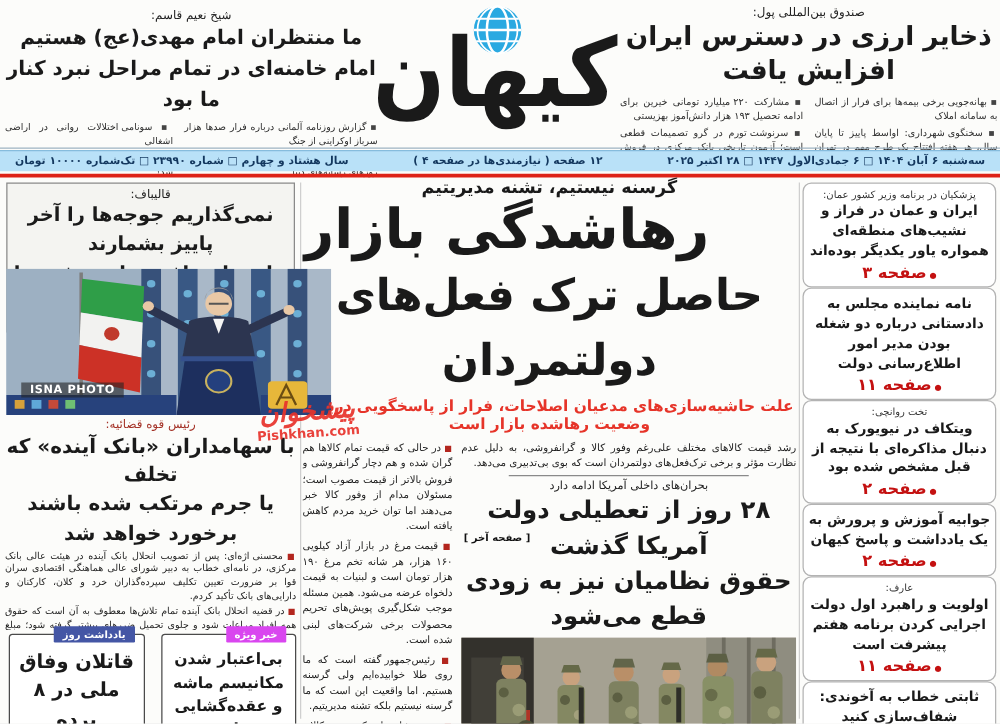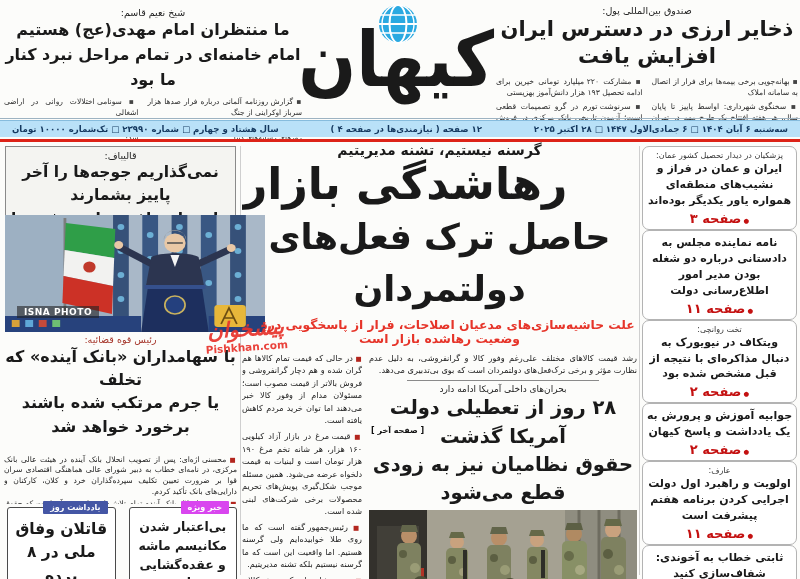--- a/index.html
+++ b/index.html
@@ -61,21 +61,21 @@
   
   .qbox{position:absolute;top:146px;left:5px;width:231px;border:1.5px solid #8a8a8a;background:#f4f4f1;padding:3px 4px 1px;}
   .q-title{font-size:15.5px;font-weight:bold;text-align:center;line-height:1.5;letter-spacing:-.5px;}
   .q-tag{display:block;text-align:left;margin-top:1px;}
   .photo1{position:absolute;top:215px;left:5px;width:260px;height:117px;}
   .isna{position:absolute;bottom:14px;left:12px;background:rgba(35,35,35,.6);color:#fff;font-size:9px;
         font-weight:bold;padding:1px 7px;direction:ltr;letter-spacing:.5px;}
   .jstory{position:absolute;top:334px;left:4px;width:233px;height:170px;overflow:hidden;}
   .j-kicker{font-size:9.5px;text-align:center;color:#a43227;}
   .j-title{font-size:16px;font-weight:900;text-align:center;line-height:1.45;letter-spacing:-.5px;}
-  .j-body{margin-top:17px;}
+  .j-body{margin-top:2px;}
   .j-body .bp{font-size:7.6px;line-height:1.4;margin-bottom:2px;}
   
   .bbrow{position:absolute;left:7px;top:507px;width:230px;display:flex;gap:13px;}
   .bbox{flex:1;border:1.5px solid #4a4a4a;border-radius:3px;background:#fff;position:relative;
         padding:10px 3px 2px;text-align:center;min-height:66px;}
   .bbadge{position:absolute;top:-7px;right:7px;display:flex;align-items:center;height:13px;flex-direction:column;}
   .blabel{color:#fff;font-size:8px;font-weight:bold;padding:0 7px;line-height:13px;border-radius:1px;white-space:nowrap;}
   .blabel.blue{background:#4456a5;}
   .blabel.gray{background:#d946ef;}
   .bflag{width:13px;height:13px;background:#d61f1f;clip-path:polygon(100% 0,100% 100%,0 50%);}
@@ -146,21 +146,21 @@
     <span>۱۲ صفحه ( نیازمندی‌ها در صفحه ۴ )</span>
     <span>سال هشتاد و چهارم □ شماره ۲۳۹۹۰ □ تک‌شماره ۱۰۰۰۰ تومان</span>
   </div>
   <div class="redrule"></div>
 
   <div class="vdiv" style="right:160px"></div>
   <div class="vdiv" style="left:240px"></div>
 
   <div class="sidebar">
     <div class="sbox">
-      <div class="sk">پزشکیان در دیدار تحصیل کشور عمان:</div>
+      <div class="sk">پزشکیان در برنامه وزیر کشور عمان:</div>
       <div class="st">ایران و عمان در فراز و نشیب‌های منطقه‌ای همواره یاور یکدیگر بوده‌اند</div>
       <div class="sp">صفحه ۳</div>
     </div>
     <div class="sbox">
 
       <div class="st">نامه نماینده مجلس به دادستانی درباره دو شغله بودن مدیر امور اطلاع‌رسانی دولت</div>
       <div class="sp">صفحه ۱۱</div>
     </div>
     <div class="sbox">
       <div class="sk">تخت روانچی:</div>

